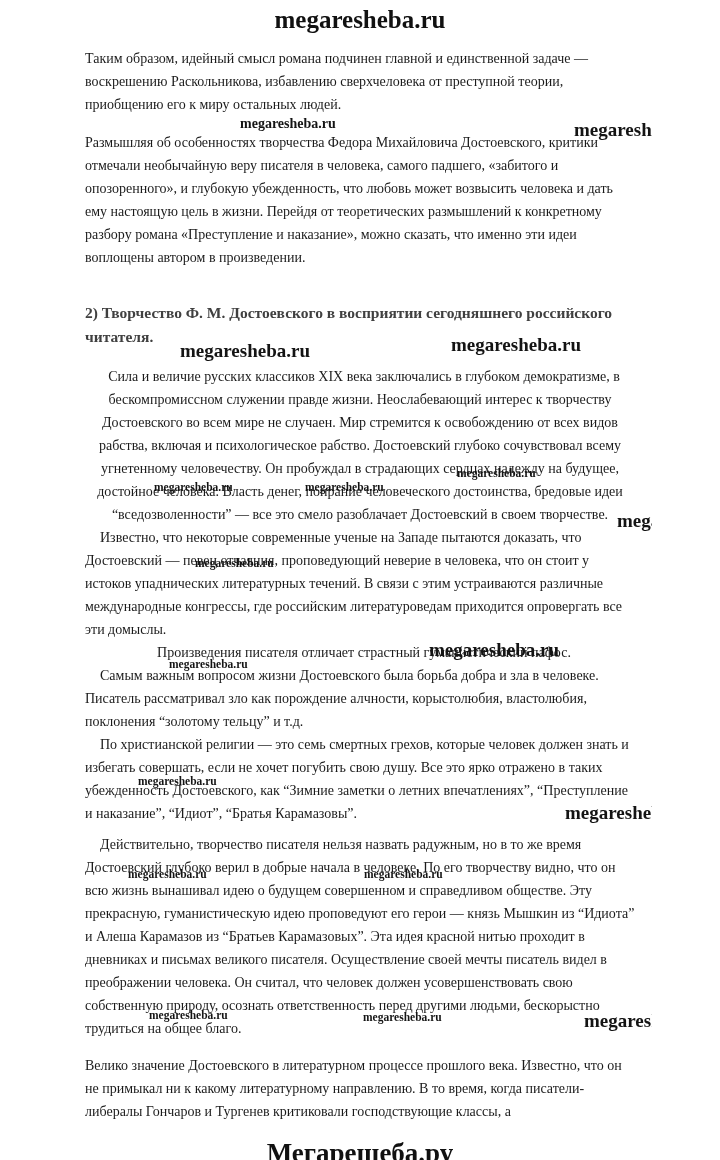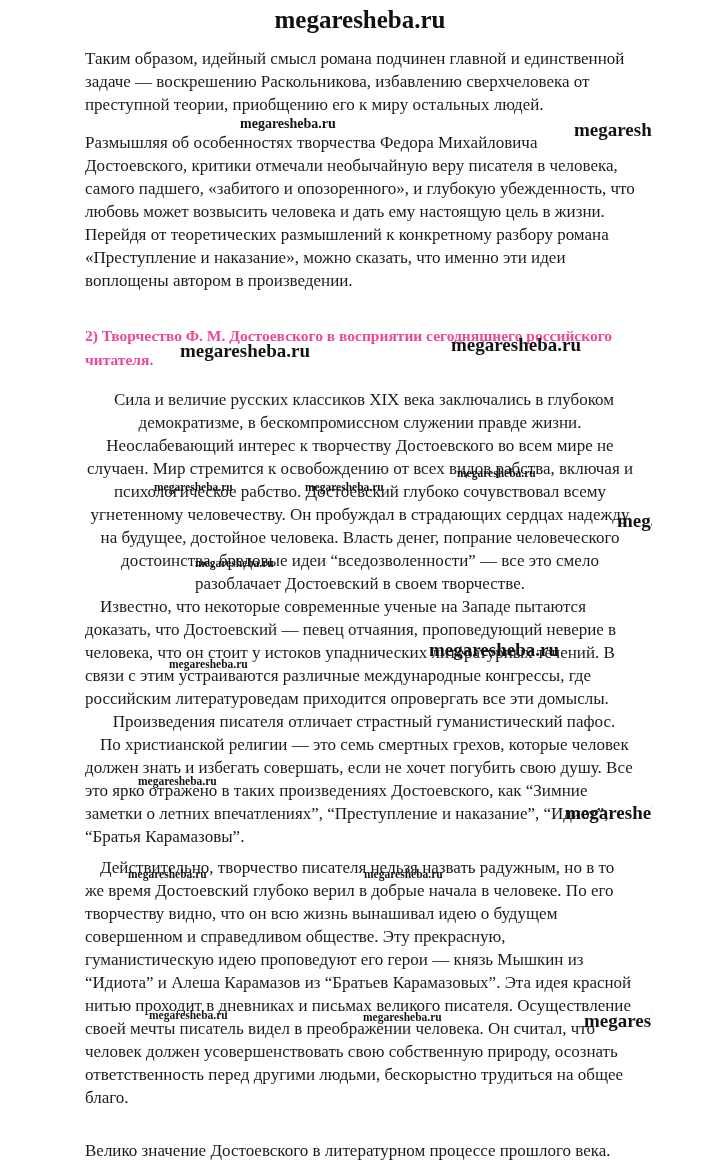--- a/index.html
+++ b/index.html
@@ -22,33 +22,33 @@
   .doc-header {
     padding-top: 3px;
     text-align: center;
     font-size: 25px;
     line-height: 34px;
     font-weight: bold;
     color: #111;
   }
   .para {
     margin: 0;
-    font-size: 17px;
+    font-size: 14px;
     line-height: 23px;
     text-align: left;
     color: #1b1b1b;
   }
   .indent { text-indent: 15px; }
   .indent-sm { text-indent: 8px; text-align: center; }
   .heading {
     margin: 32px 0 0 0;
     font-size: 15.5px;
     line-height: 24px;
     font-weight: bold;
-    color: #ec4899;
+    color: #404040;
   }
   .doc-footer {
     margin-top: 12px;
     text-align: center;
     font-size: 27px;
     line-height: 36px;
     font-weight: bold;
     color: #111;
   }
   .wm {
@@ -74,26 +74,27 @@
   <p class="para" style="margin-top:15px">Размышляя об особенностях творчества Федора Михайловича Достоевского, критики отмечали необычайную веру писателя в человека, самого падшего, «забитого и опозоренного», и глубокую убежденность, что любовь может возвысить человека и дать ему настоящую цель в жизни. Перейдя от теоретических размышлений к конкретному разбору романа «Преступление и наказание», можно сказать, что именно эти идеи воплощены автором в произведении.</p>
 
   <h2 class="heading">2) Творчество Ф. М. Достоевского в восприятии сегодняшнего российского читателя.</h2>
 
   <p class="para indent-sm" style="margin-top:16px">Сила и величие русских классиков XIX века заключались в глубоком демократизме, в бескомпромиссном служении правде жизни. Неослабевающий интерес к творчеству Достоевского во всем мире не случаен. Мир стремится к освобождению от всех видов рабства, включая и психологическое рабство. Достоевский глубоко сочувствовал всему угнетенному человечеству. Он пробуждал в страдающих сердцах надежду на будущее, достойное человека. Власть денег, попрание человеческого достоинства, бредовые идеи “вседозволенности” — все это смело разоблачает Достоевский в своем творчестве.</p>
 
   <p class="para indent">Известно, что некоторые современные ученые на Западе пытаются доказать, что Достоевский — певец отчаяния, проповедующий неверие в человека, что он стоит у истоков упаднических литературных течений. В связи с этим устраиваются различные международные конгрессы, где российским литературоведам приходится опровергать все эти домыслы.</p>
 
   <p class="para indent-sm">Произведения писателя отличает страстный гуманистический пафос.</p>
 
+  <p class="para indent">Самым важным вопросом жизни Достоевского была борьба добра и зла в человеке. Писатель рассматривал зло как порождение алчности, корыстолюбия, властолюбия, поклонения “золотому тельцу” и т.д.</p>
 
-  <p class="para indent">По христианской религии — это семь смертных грехов, которые человек должен знать и избегать совершать, если не хочет погубить свою душу. Все это ярко отражено в таких произведениях Достоевского, как “Зимние заметки о летних впечатлениях”, “Преступление и наказание”, “Идиот”, “Братья Карамазовы”.</p>
+  <p class="para indent">По христианской религии — это семь смертных грехов, которые человек должен знать и избегать совершать, если не хочет погубить свою душу. Все это ярко отражено в таких убежденность Достоевского, как “Зимние заметки о летних впечатлениях”, “Преступление и наказание”, “Идиот”, “Братья Карамазовы”.</p>
 
   <p class="para indent" style="margin-top:8px">Действительно, творчество писателя нельзя назвать радужным, но в то же время Достоевский глубоко верил в добрые начала в человеке. По его творчеству видно, что он всю жизнь вынашивал идею о будущем совершенном и справедливом обществе. Эту прекрасную, гуманистическую идею проповедуют его герои — князь Мышкин из “Идиота” и Алеша Карамазов из “Братьев Карамазовых”. Эта идея красной нитью проходит в дневниках и письмах великого писателя. Осуществление своей мечты писатель видел в преображении человека. Он считал, что человек должен усовершенствовать свою собственную природу, осознать ответственность перед другими людьми, бескорыстно трудиться на общее благо.</p>
 
-  <p class="para" style="margin-top:30px">Велико значение Достоевского в литературном процессе прошлого века. Известно, что он не примыкал ни к какому литературному направлению. В то время, когда писатели-либералы Гончаров и Тургенев критиковали господствующие классы, а</p>
+  <p class="para" style="margin-top:14px">Велико значение Достоевского в литературном процессе прошлого века. Известно, что он не примыкал ни к какому литературному направлению. В то время, когда писатели-либералы Гончаров и Тургенев критиковали господствующие классы, а</p>
 
   <footer class="doc-footer">Мегарешеба.ру</footer>
 
   <span class="wm wm-md" style="left:172px; top:116px">megaresheba.ru</span>
   <span class="wm wm-lg" style="left:506px; top:119px">megaresheba.ru</span>
   <span class="wm wm-lg" style="left:112px; top:340px">megaresheba.ru</span>
   <span class="wm wm-lg" style="left:383px; top:334px">megaresheba.ru</span>
   <span class="wm wm-sm" style="left:389px; top:467px">megaresheba.ru</span>
   <span class="wm wm-sm" style="left:86px; top:481px">megaresheba.ru</span>
   <span class="wm wm-sm" style="left:237px; top:481px">megaresheba.ru</span>

